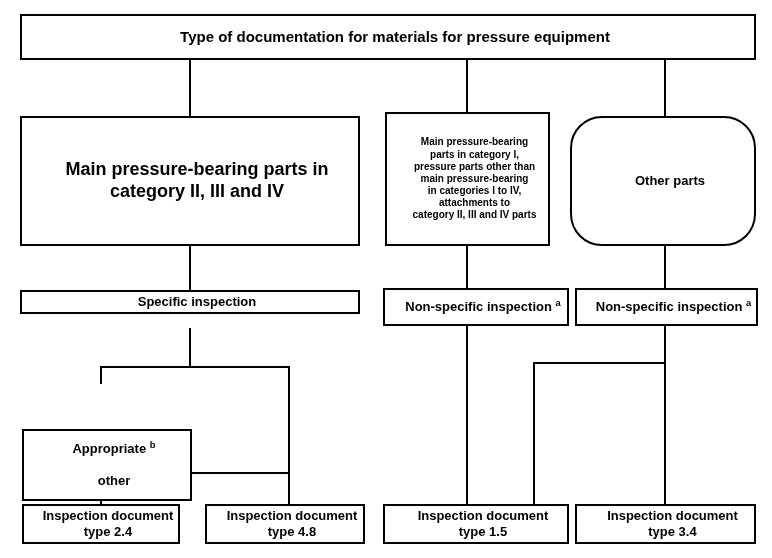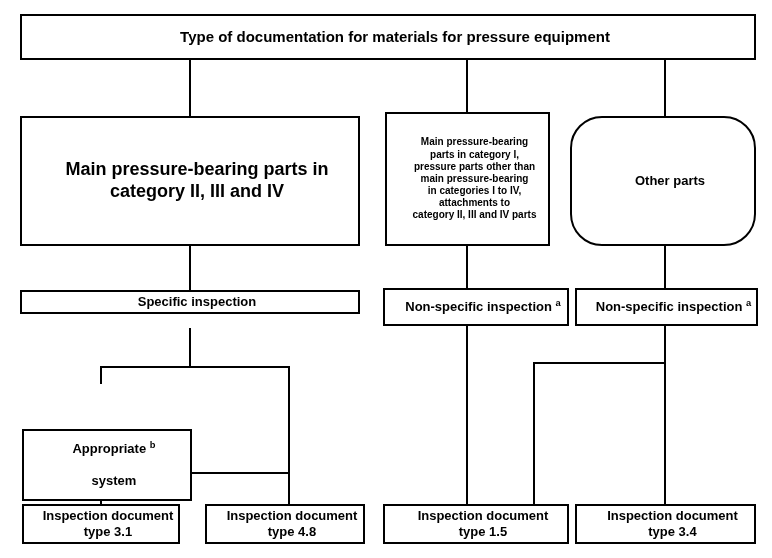--- a/index.html
+++ b/index.html
@@ -100,35 +100,35 @@
   <div class="box" style="left:575px; top:288px; width:183px; height:38px; font-size:13px;">
     <span class="txt"><span>Non-specific inspection</span> <sup>a</sup></span>
   </div>
 
   <div class="line-v" style="left:189px; top:328px; height:40px;"></div>
   <div class="line-h" style="left:100px; top:366px; width:190px;"></div>
   <div class="line-v" style="left:100px; top:366px; height:18px;"></div>
   <div class="line-v" style="left:288px; top:366px; height:138px;"></div>
 
   <div class="box" style="left:22px; top:384px; width:170px; height:72px; font-size:13px;margin-top:45px;">
-    <span class="txt"><span>Appropriate</span> <sup>b</sup><br><br><span>system</span></span>
+    <span class="txt"><span>Appropriate</span> <sup>b</sup><br><br><span>other</span></span>
   </div>
 
   <div class="line-v" style="left:100px; top:456px; height:18px;"></div>
   <div class="line-h" style="left:100px; top:472px; width:190px;"></div>
   <div class="line-v" style="left:100px; top:472px; height:32px;"></div>
 
   <div class="line-v" style="left:466px; top:326px; height:178px;"></div>
 
   <div class="line-v" style="left:664px; top:326px; height:178px;"></div>
   <div class="line-h" style="left:533px; top:362px; width:133px;"></div>
   <div class="line-v" style="left:533px; top:362px; height:142px;"></div>
 
   <div class="box" style="left:22px; top:504px; width:158px; height:40px; font-size:13px;">
-    <span class="txt"><span>Inspection document</span><br><span>type 3.1</span></span>
+    <span class="txt"><span>Inspection document</span><br><span>type 2.4</span></span>
   </div>
 
   <div class="box" style="left:205px; top:504px; width:160px; height:40px; font-size:13px;">
     <span class="txt"><span>Inspection document</span><br><span>type 4.8</span></span>
   </div>
 
   <div class="box" style="left:383px; top:504px; width:186px; height:40px; font-size:13px;">
     <span class="txt"><span>Inspection document</span><br><span>type 1.5</span></span>
   </div>
 

